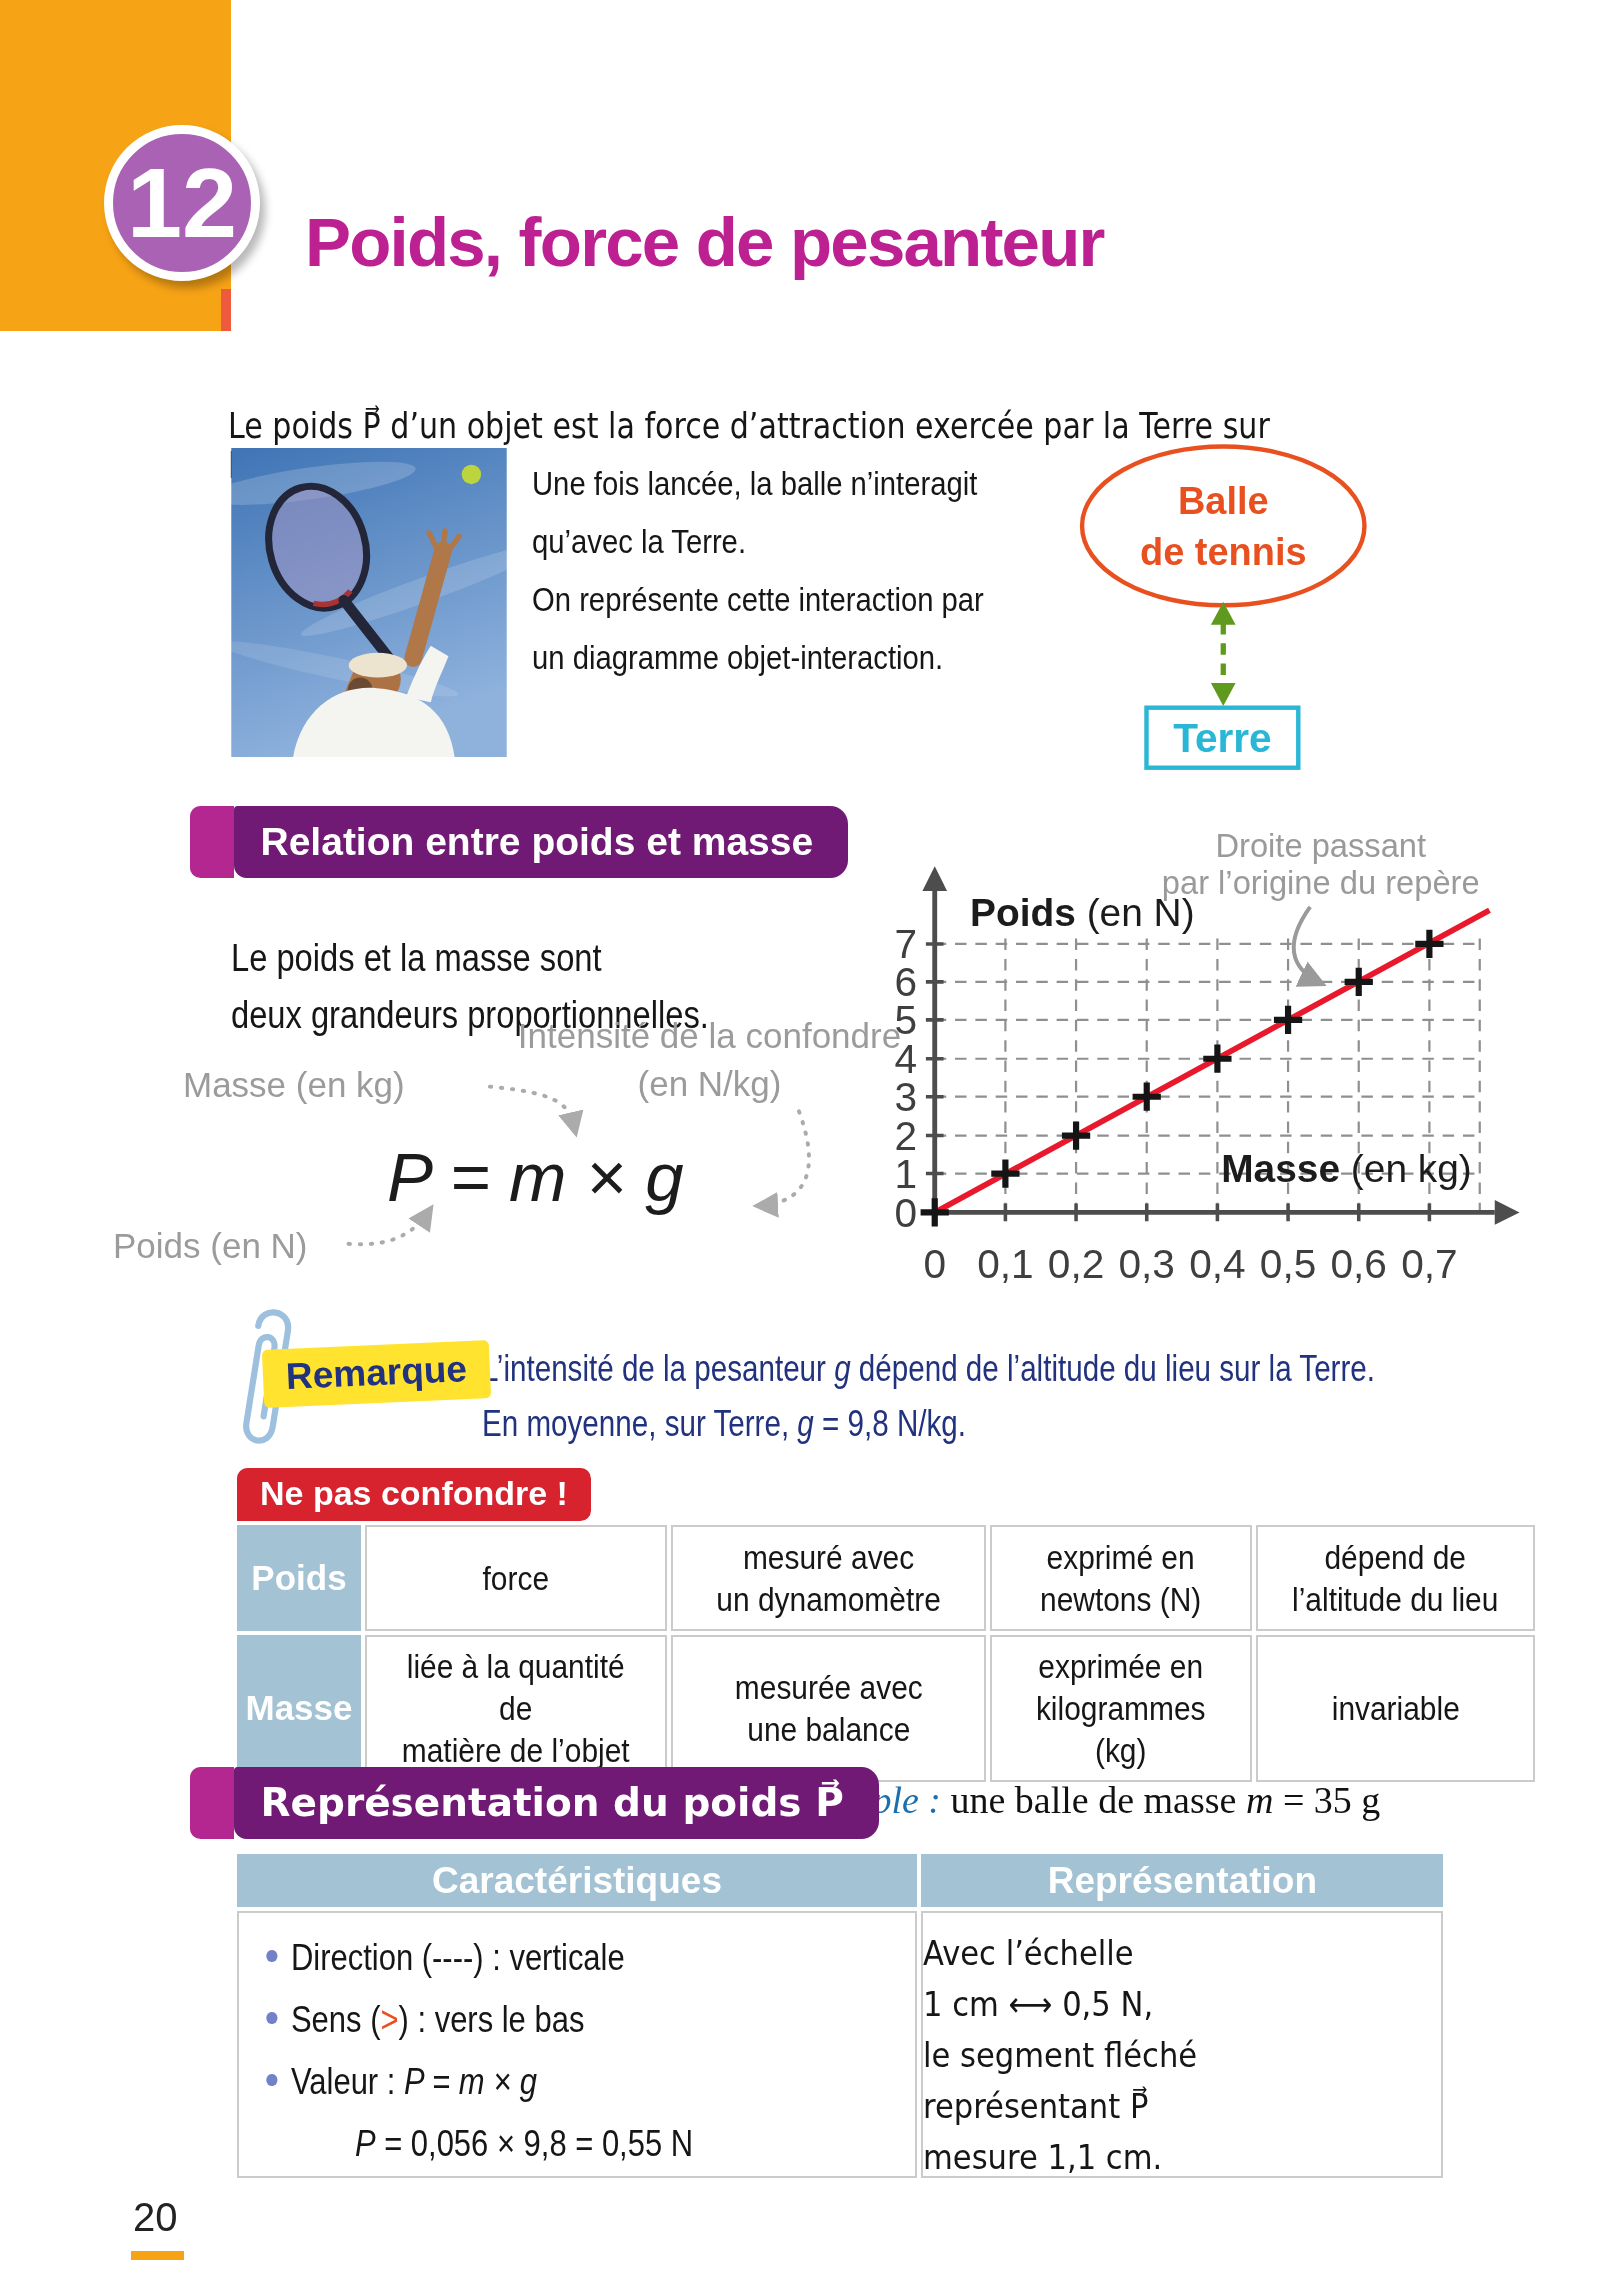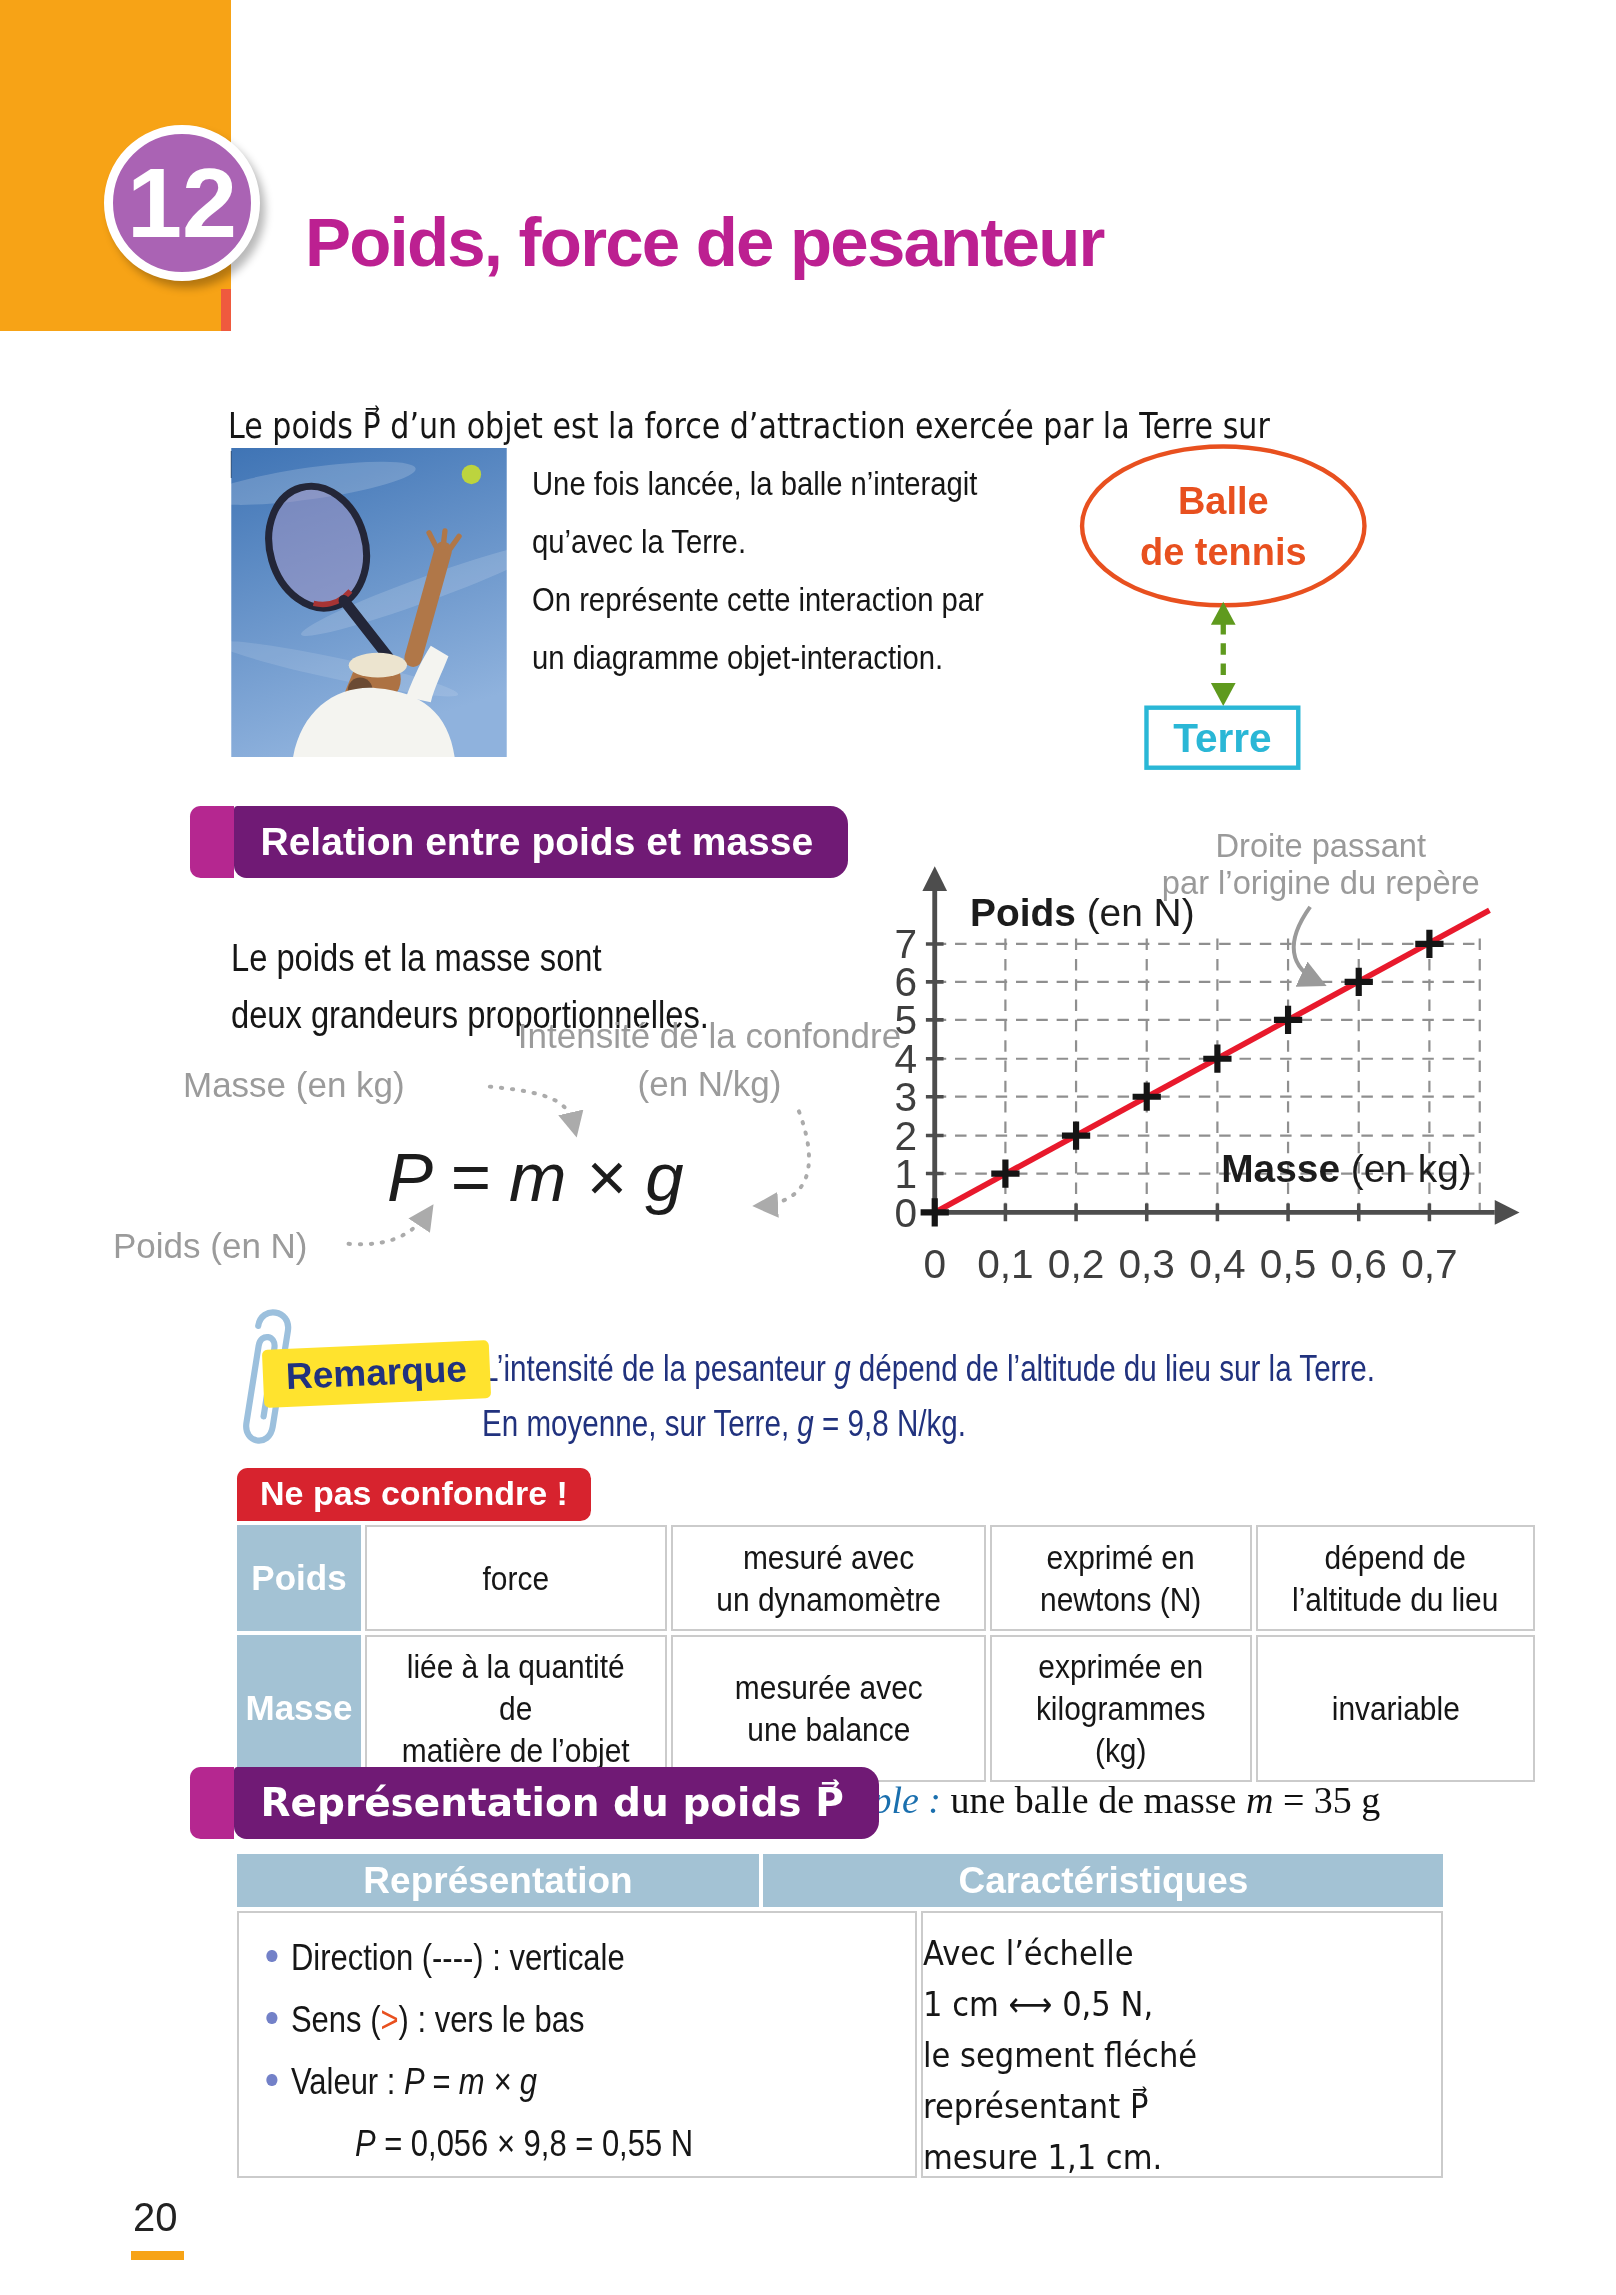--- a/index.html
+++ b/index.html
@@ -299,22 +299,22 @@
   <div class="abs sec-header sec2">
     <span class="sec-square"></span>
     <span class="sec-bar vecfont">Représentation du poids P⃗</span>
   </div>
   <div class="abs example">
     <span class="ex-label">Exemple :</span><span> une balle de masse </span><span class="it">m</span><span> = 35 g</span>
   </div>
 
   <div class="abs rep-table">
     <div class="rep-head">
+      <div class="rep-h rep-h1">Caractéristiques</div>
       <div class="rep-h rep-h2">Représentation</div>
-      <div class="rep-h rep-h1">Caractéristiques</div>
     </div>
     <div class="rep-body">
       <div class="rep-c rep-c1">
         <ul class="bullets condense">
           <li>
               <span class="dot"></span>
               <span>Direction (----) : verticale</span>
             </li>
           <li>
               <span class="dot"></span>

